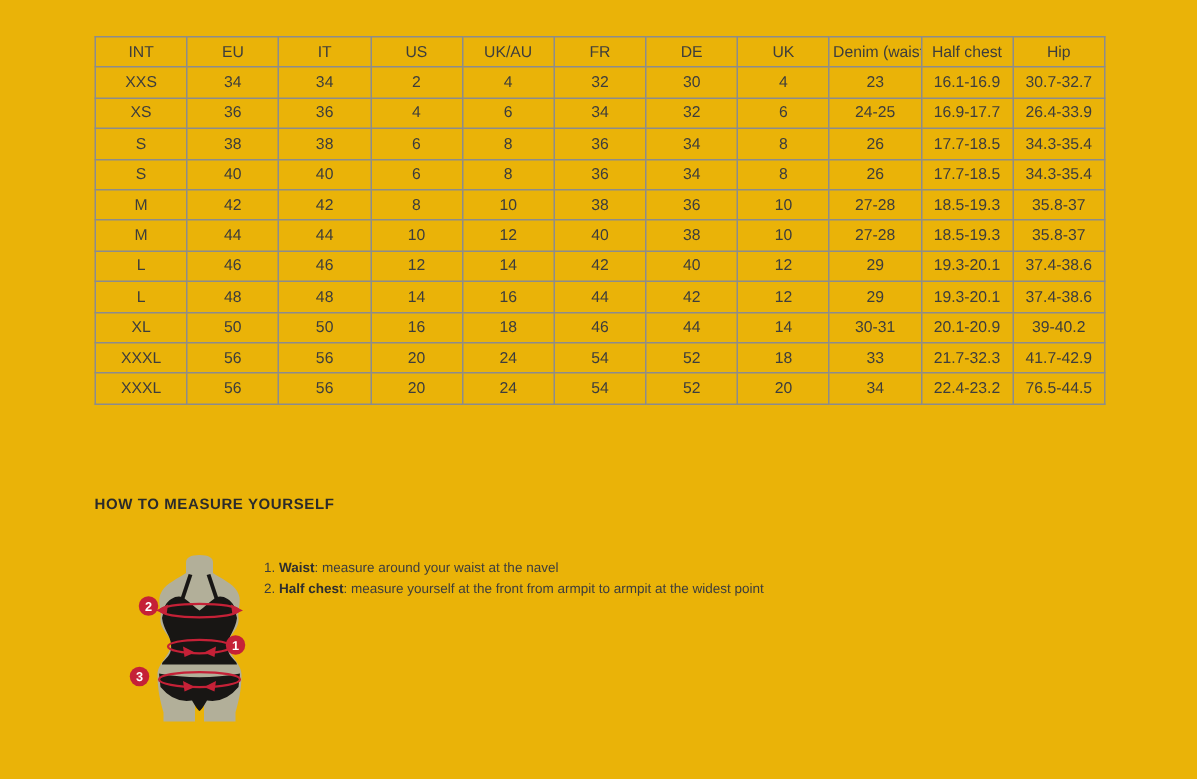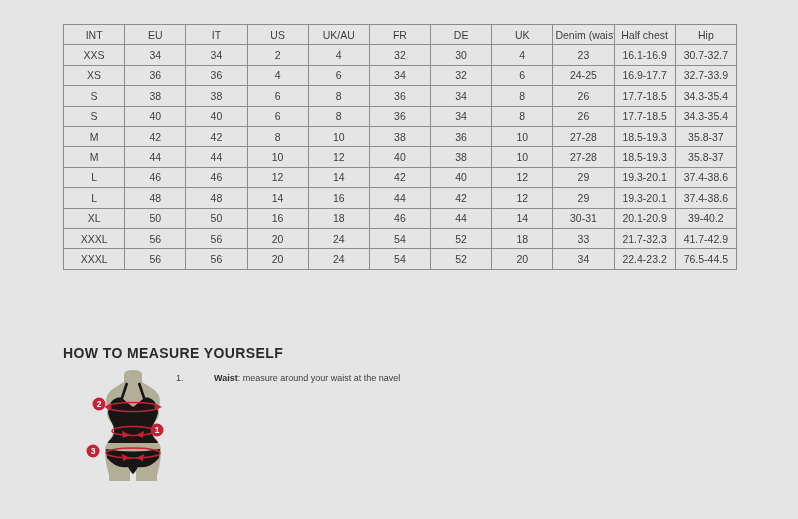--- a/index.html
+++ b/index.html
@@ -1,21 +1,21 @@
 <!DOCTYPE html>
 <html style="--accent: #c52137; --mannequin: #b2af99; --garment: #181614; --table-border: #8c8c8c; --text: #3d3d3d;"><head>
 <meta charset="utf-8">
 <style>
   * { margin:0; padding:0; box-sizing:border-box; }
   html,body { background:#ffffff; }
   body { font-family:"Liberation Sans", sans-serif; }
   .page {
     position:relative;
     width:798px; height:519px;
-    background:#e5e5e5;
+    background:#eab308;
     overflow:hidden;
   }
 
   
   .size-table {
     position:absolute; left:63px; top:24px;
     width:674px;
     border-collapse:collapse;
     table-layout:fixed;
     font-size:10.5px;
@@ -27,35 +27,35 @@
     vertical-align:middle;
     height:20.4px;
     font-weight:400;
     padding:0 2px;
     white-space:nowrap;
     overflow:hidden;
   }
 
   
   .measure-title {
-    position:absolute; left:63px; top:345px;
-    font-size:14px; font-weight:700;
+    position:absolute; left:63px; top:331px;
+    font-size:10px; font-weight:700;
     letter-spacing:0.4px;
     color:#2b2b2b;
   }
   .figure-wrap {
     position:absolute; left:78px; top:368px;
     width:110px; height:120px;
   }
   .steps {
     position:absolute; left:176px; top:372px;
     font-size:9px; color:#3d3d3d;
   }
   .steps .step { line-height:13.6px; white-space:nowrap; }
-  .steps b { font-weight:700; color:#2e2e2e;margin-left:28px; }
+  .steps b { font-weight:700; color:#2e2e2e; }
 
   
   .m-body   { fill:var(--mannequin, #b2af99); }
   .m-garb   { fill:var(--garment, #181614); }
   .m-strap  { stroke:var(--garment, #181614); stroke-width:2.6; fill:none; }
   .m-tape   { stroke:var(--accent, #c52137); stroke-width:1.5; fill:none; }
   .m-arrow  { fill:var(--accent, #c52137); stroke:none; }
   .m-badge  { fill:var(--accent, #c52137); }
   .m-badge-num {
     fill:#ffffff; font-family:"Liberation Sans", sans-serif;
@@ -101,21 +101,21 @@
           <td>XS</td>
           <td>36</td>
           <td>36</td>
           <td>4</td>
           <td>6</td>
           <td>34</td>
           <td>32</td>
           <td>6</td>
           <td>24-25</td>
           <td>16.9-17.7</td>
-          <td>32.7-33.9</td>
+          <td>26.4-33.9</td>
         </tr>
         <tr>
           <td>S</td>
           <td>38</td>
           <td>38</td>
           <td>6</td>
           <td>8</td>
           <td>36</td>
           <td>34</td>
           <td>8</td>
@@ -292,15 +292,16 @@
       <text class="m-badge-num" x="21" y="39">2</text>
       <circle class="m-badge" cx="79" cy="62" r="6.5"></circle>
       <text class="m-badge-num" x="79" y="65">1</text>
       <circle class="m-badge" cx="15" cy="83" r="6.5"></circle>
       <text class="m-badge-num" x="15" y="86">3</text>
     </svg>
   </div>
 
   <div class="steps">
       <div class="step"><span>1. </span><b>Waist</b><span>: measure around your waist at the navel</span></div>
+      <div class="step"><span>2. </span><b>Half chest</b><span>: measure yourself at the front from armpit to armpit at the widest point</span></div>
     </div>
 
 </div>
 
 </body></html>

